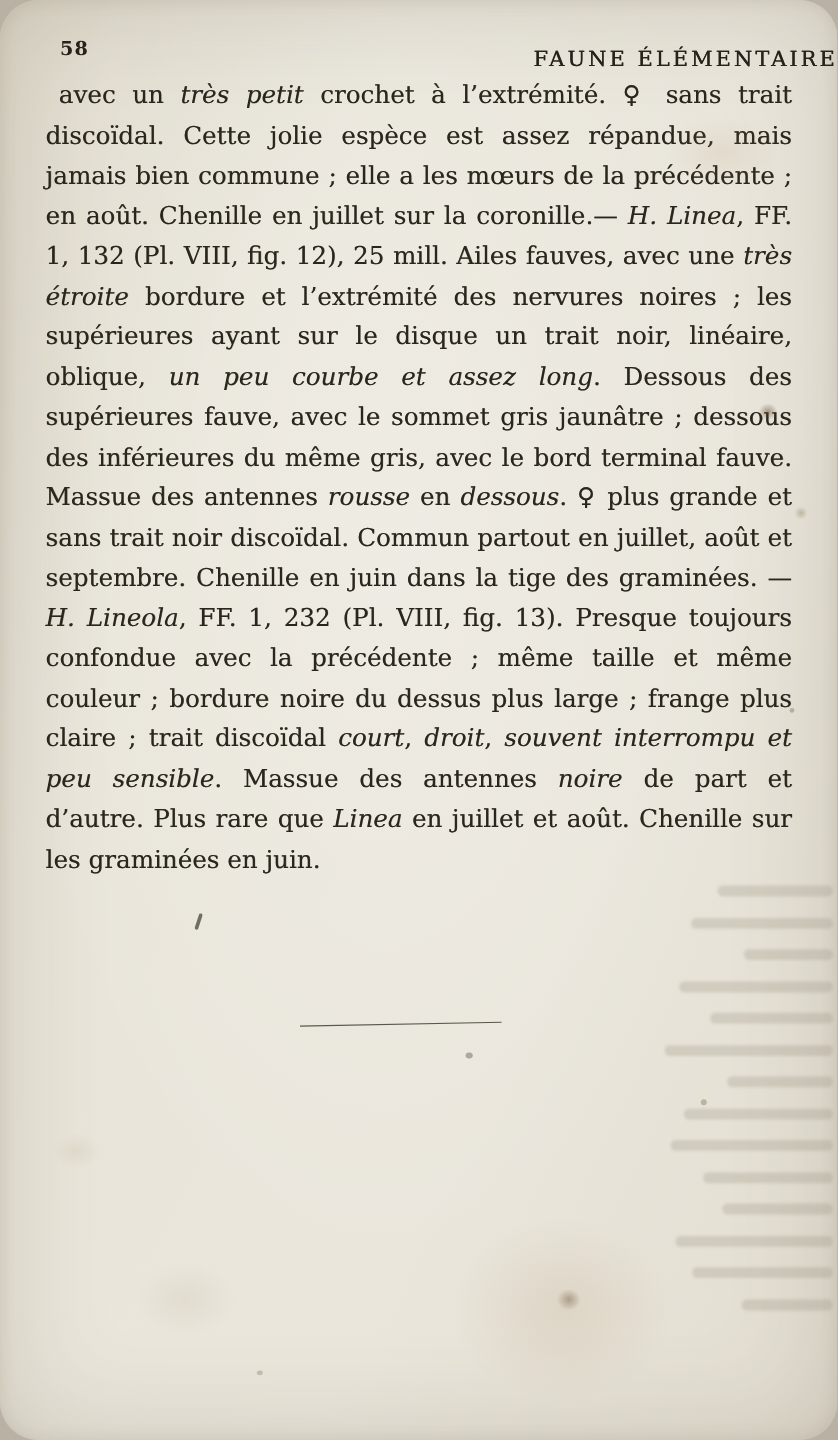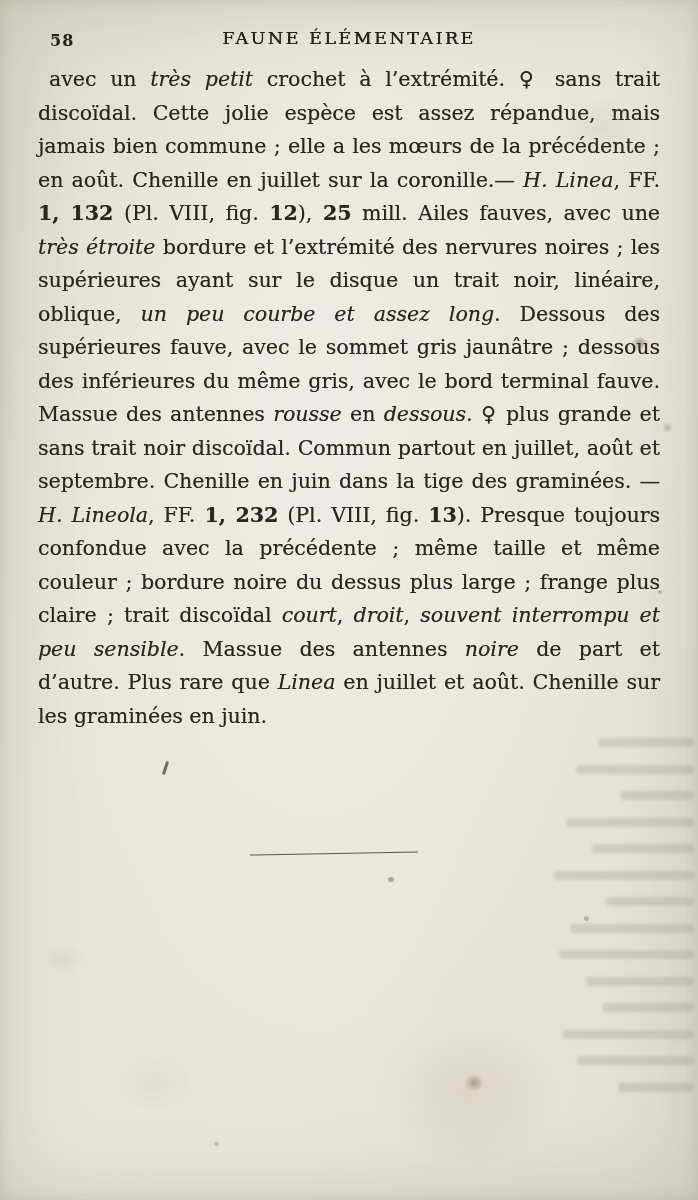--- a/index.html
+++ b/index.html
@@ -8,44 +8,45 @@
     width: 698px;
     height: 1200px;
     margin: 0 auto;
     overflow: hidden;
     background:
       radial-gradient(ellipse at 45% 35%, rgba(255,255,255,0.25) 0%, rgba(255,255,255,0) 60%),
       linear-gradient(115deg, #e0dbcd 0%, #e9e5da 28%, #eae6dc 65%, #e2ddd0 100%);
     box-shadow: inset 0 0 90px rgba(96,84,60,0.20), inset 0 0 14px rgba(96,84,60,0.14);
     font-family: "DejaVu Serif", "Liberation Serif", serif;
     color: #2b261d;
+    border-radius: 32px;
   }
 
   .running-head { position: absolute; top: 28px; left: 0; right: 0; height: 26px; }
   .page-number {
     position: absolute; left: 50px; top: 3px;
     font-size: 16px; font-weight: bold; letter-spacing: 1px; color: #26211a;
   }
   .running-title {
-    position: absolute; left: 0; right: 0; top: 0;
-    text-align: center; font-size: 17.5px; letter-spacing: 2.5px;
+    position: absolute; left: 0; right: 0; top: 12px;
+    text-align: right; font-size: 17.5px; letter-spacing: 2.5px;
     color: #27221a; text-shadow: 0.35px 0 0 currentColor;
   }
 
   .body-text {
     position: absolute; top: 63px; left: 38px; width: 622px;
     font-size: 20.5px; line-height: 33.5px;
     text-align: justify; text-indent: 11px;
     hyphens: auto; -webkit-hyphens: auto;
     color: #2b261d;
     text-shadow: 0.25px 0 0 rgba(43,38,29,0.55);
   }
   .body-text p { margin: 0; }
   .body-text em { }
-  .body-text b { font-weight: bold; }
+  .body-text b { font-weight: normal; }
 
   .divider {
     position: absolute; top: 853px; left: 250px; width: 168px; height: 0;
     border-top: 1.8px solid #433d31; transform: rotate(-1.1deg);
     opacity: 0.85;
   }
 
   
   .ghost {
     position: absolute; right: 4px; top: 738px; width: 152px;

